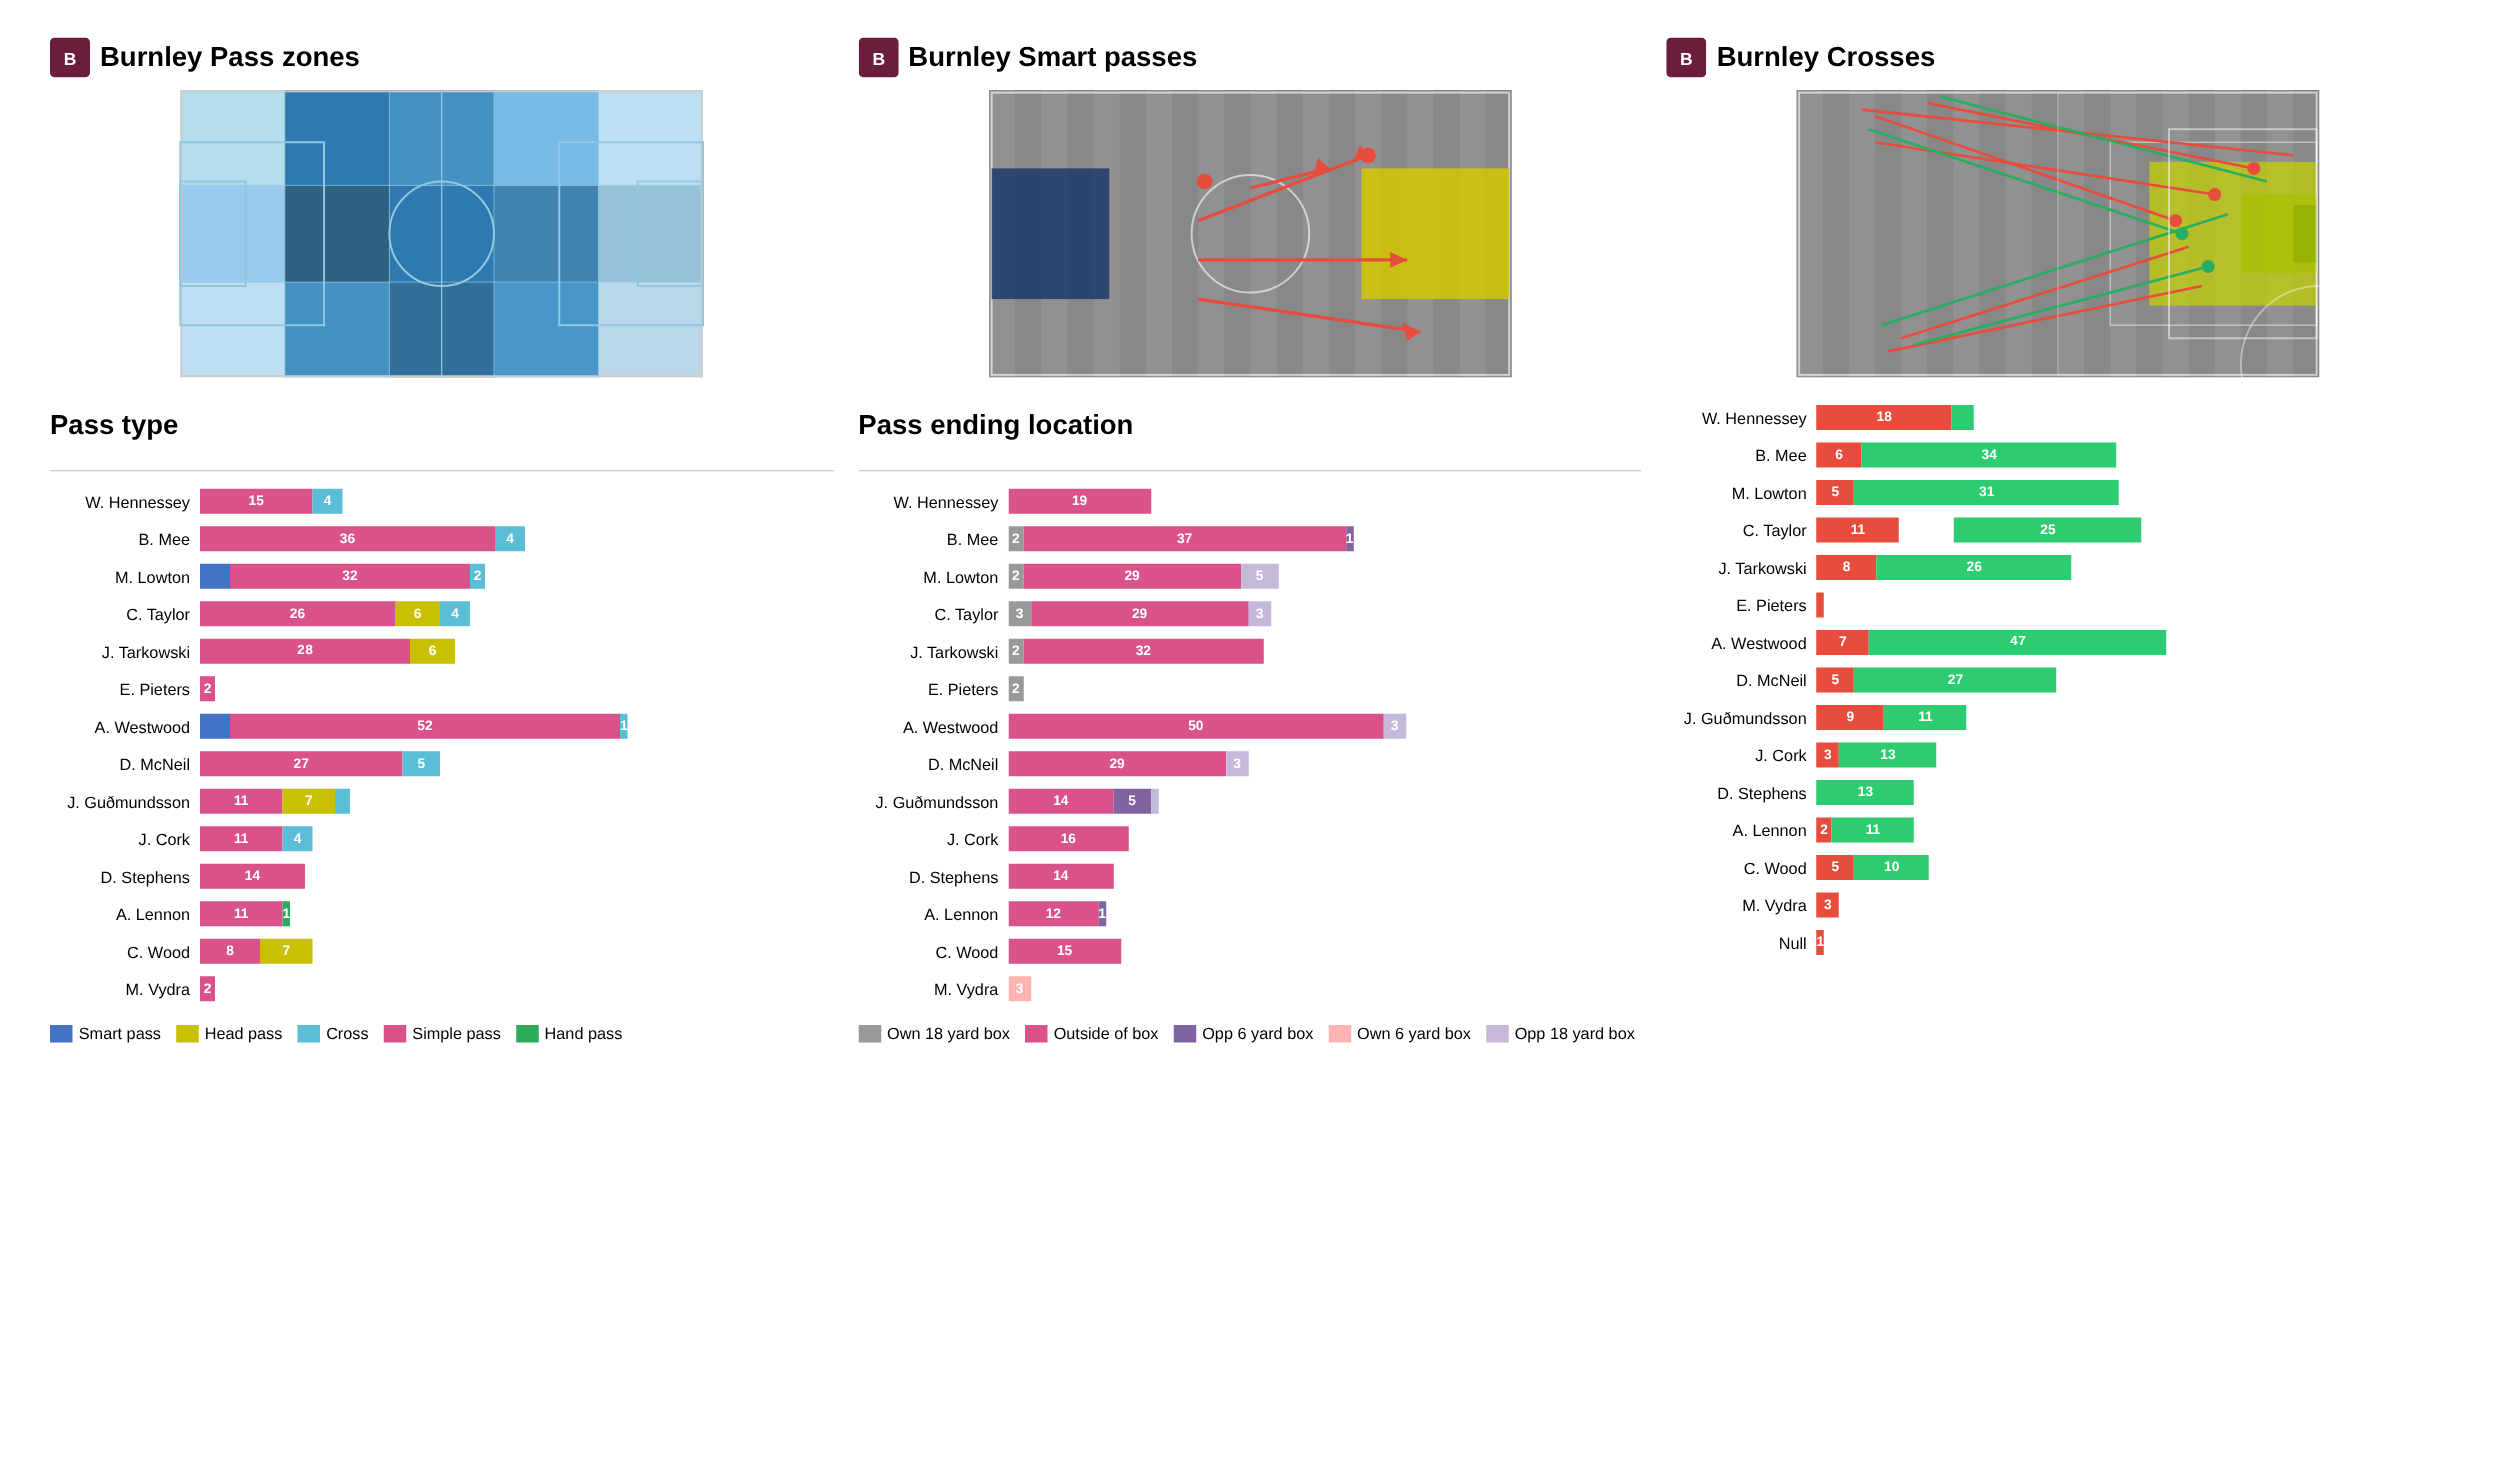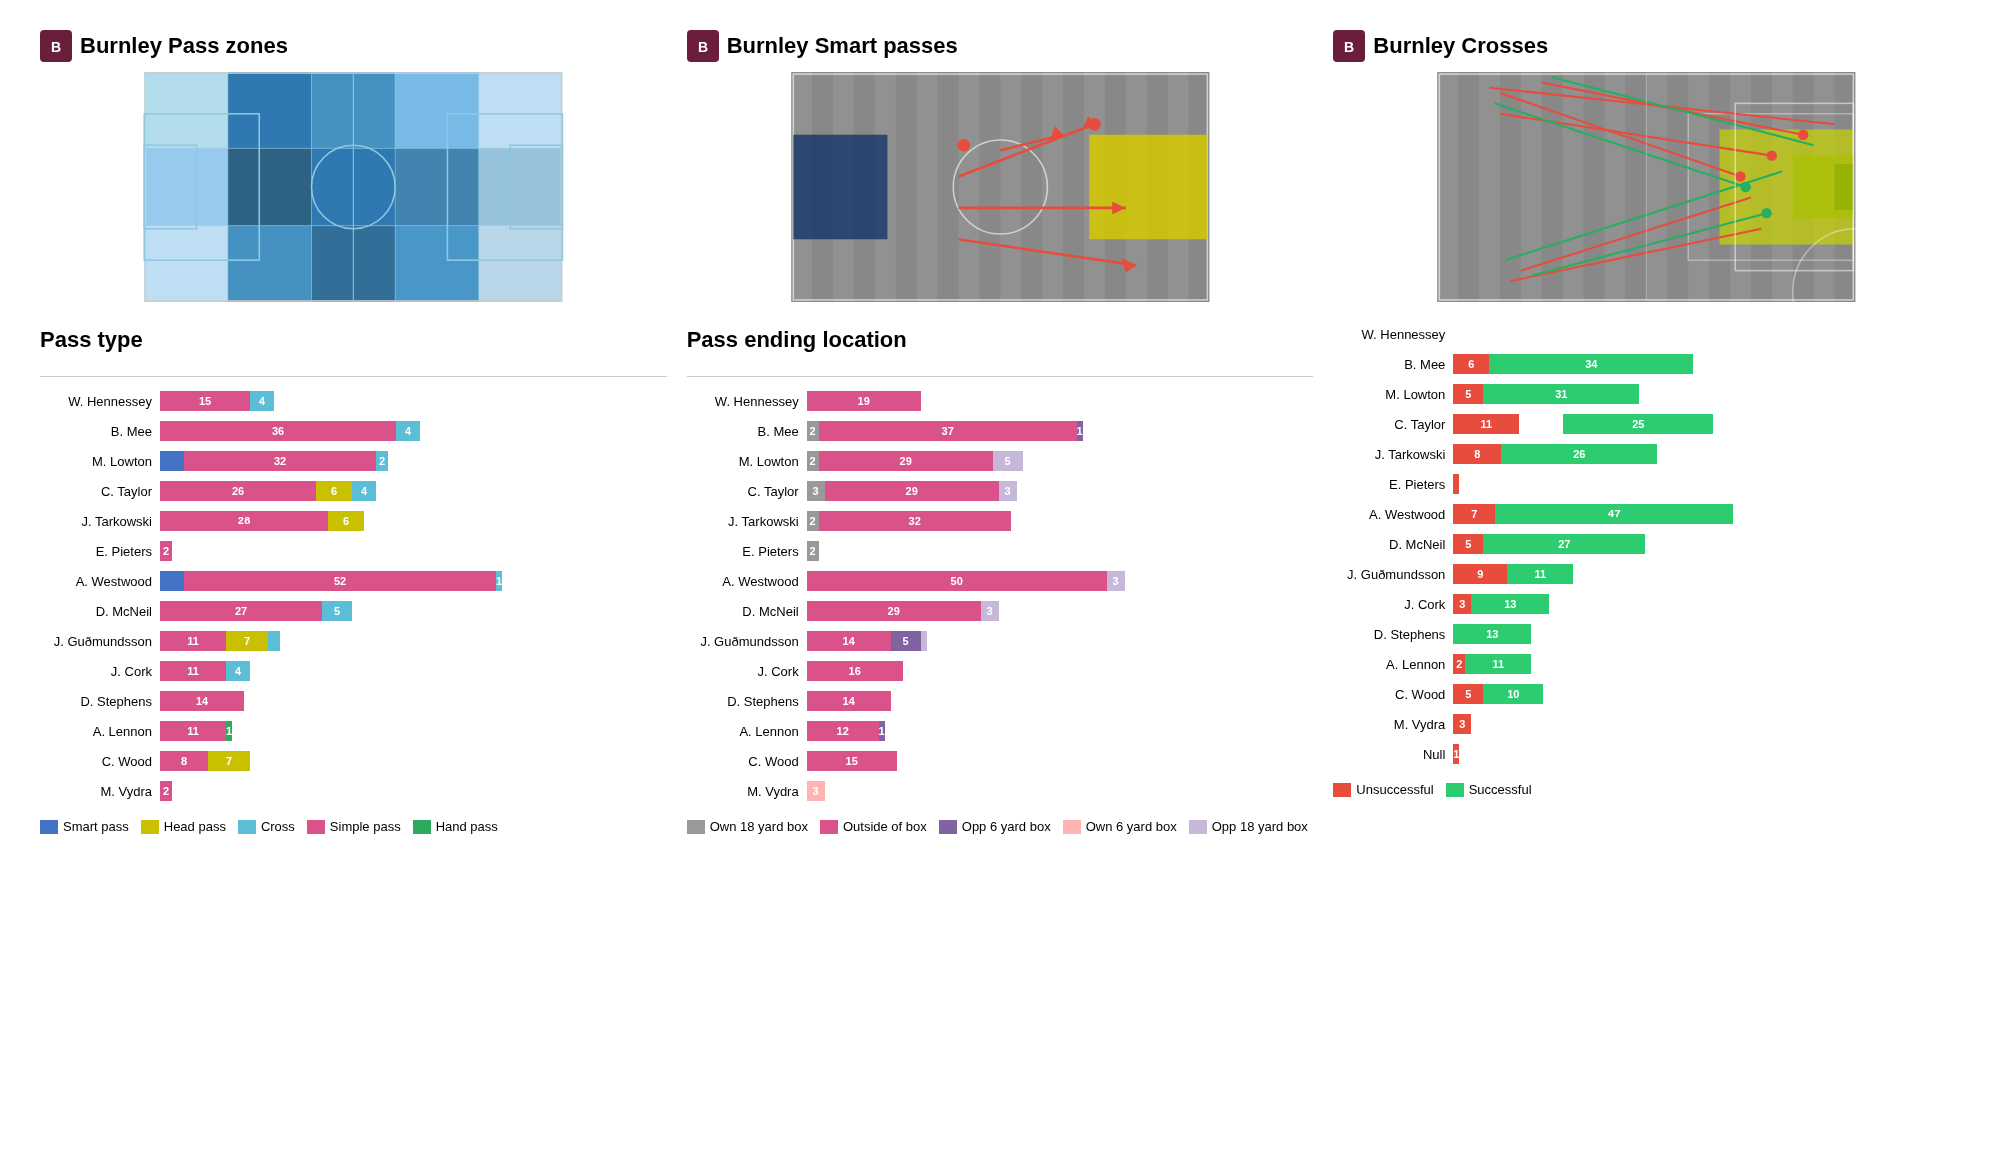--- a/index.html
+++ b/index.html
@@ -545,33 +545,37 @@
 
         <path d="M 285 110 A 50 50 0 0 0 285 110" fill="none" stroke="white" stroke-width="1" opacity="0.4"></path>
         <circle cx="400" cy="210" r="60" fill="none" stroke="white" stroke-width="1.5" opacity="0.4"></circle>
       </svg>
     </div>
 
 
     <div id="pass-outcome-rows">
         <div class="player-row">
           <div class="player-name">W. Hennessey</div>
+          <div class="bar-container">
+            <div class="bar-segment unsuccessful" style="width: 108px; min-width: 4px;">18</div>
+            <div class="bar-segment successful" style="width: 18px; min-width: 4px;"></div>
+          </div>
         </div>
         <div class="player-row">
           <div class="player-name">B. Mee</div>
           <div class="bar-container">
             <div class="bar-segment unsuccessful" style="width: 36px; min-width: 4px;">6</div>
             <div class="bar-segment successful" style="width: 204px; min-width: 4px;">34</div>
           </div>
         </div>
         <div class="player-row">
           <div class="player-name">M. Lowton</div>
           <div class="bar-container">
             <div class="bar-segment unsuccessful" style="width: 30px; min-width: 4px;">5</div>
-            <div class="bar-segment successful" style="width: 156px; min-width: 4px;">31</div>
+            <div class="bar-segment successful" style="width: 212px; min-width: 4px;">31</div>
           </div>
         </div>
         <div class="player-row">
           <div class="player-name">C. Taylor</div>
           <div class="bar-container">
             <div class="bar-segment unsuccessful" style="width: 66px; min-width: 4px;">11</div>
             <div class="bar-segment successful" style="width: 150px; min-width: 4px; margin-left: 44px;">25</div>
           </div>
         </div>
         <div class="player-row">
@@ -642,24 +646,14 @@
           </div>
         </div>
         <div class="player-row">
           <div class="player-name">Null</div>
           <div class="bar-container">
             <div class="bar-segment unsuccessful" style="width: 6px; min-width: 4px;">1</div>
           </div>
         </div>
       </div>
 
-    <div class="legend-container">
-      <div class="legend-item">
-        <div class="legend-color unsuccessful"></div>
-        <span>Unsuccessful</span>
-      </div>
-      <div class="legend-item">
-        <div class="legend-color successful"></div>
-        <span>Successful</span>
-      </div>
-    </div>
   </div>
 </div>
 
 </body></html>

